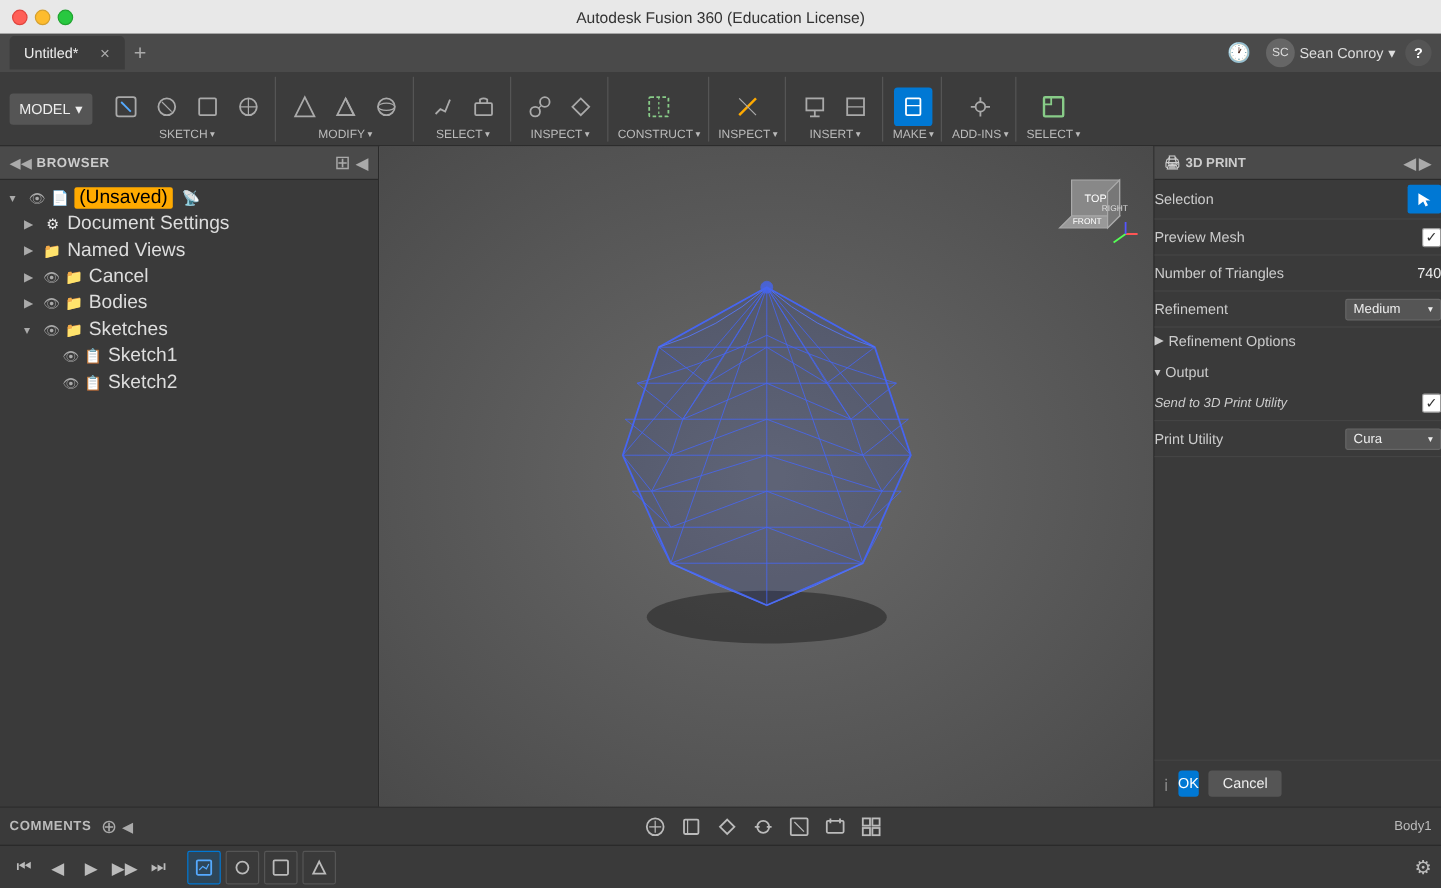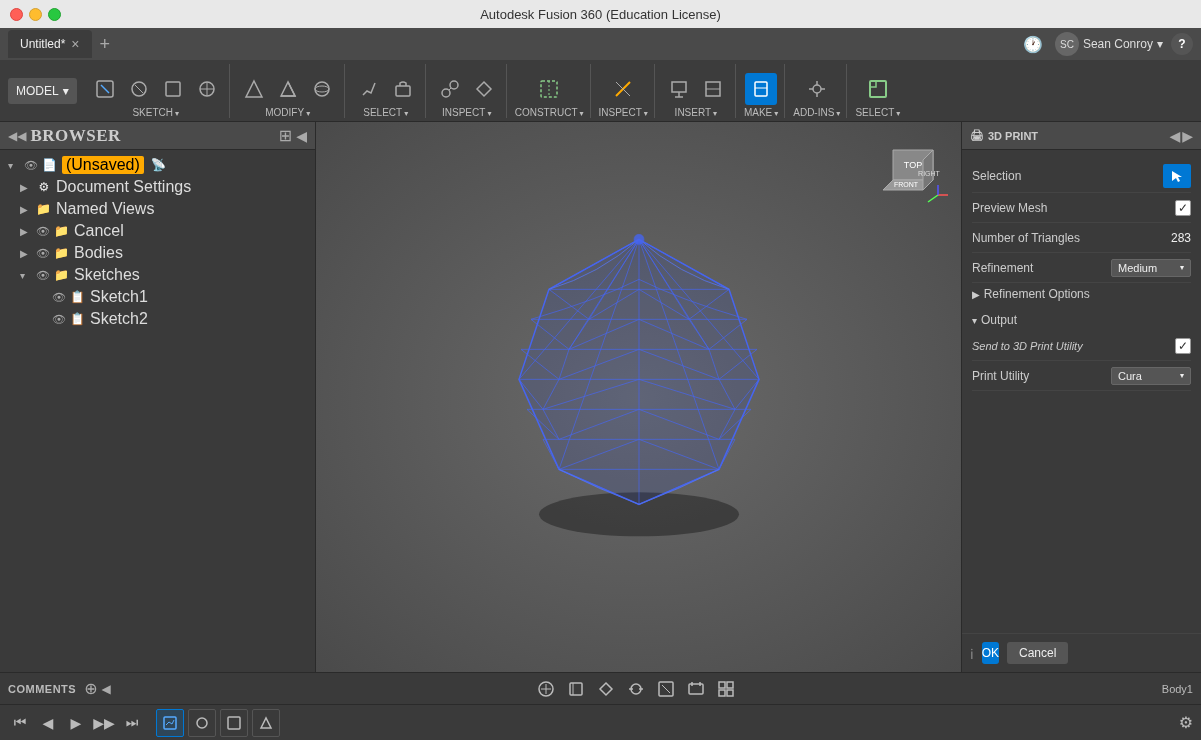--- a/index.html
+++ b/index.html
@@ -9,47 +9,47 @@
     .title-bar { background: #e8e8e8; height: 28px; display: flex; align-items: center; justify-content: center; position: relative; }
     .title-bar-title { font-size: 13px; color: #333; font-weight: 500; }
     .traffic-lights { position: absolute; left: 10px; display: flex; gap: 6px; align-items: center; }
     .tl { width: 13px; height: 13px; border-radius: 50%; }
     .tl-close { background: #ff5f57; border: 1px solid #e0443e; }
     .tl-min { background: #febc2e; border: 1px solid #d4a030; }
     .tl-max { background: #28c840; border: 1px solid #20a330; }
 
     
     .tab-bar { background: #4a4a4a; height: 32px; display: flex; align-items: center; padding: 0 8px; gap: 4px; }
-    .tab { background: #6a6a6a; border-radius: 4px 4px 0 0; padding: 4px 12px; font-size: 12px; color: #eee; display: flex; align-items: center; gap: 6px; height: 28px; }
+    .tab { background: #6a6a6a; border-radius: 4px 4px 0 0; padding: 4px 12px; font-size: 12px; color: #eee; display: flex; align-items: center; gap: 18px; height: 28px; }
     .tab.active { background: #3c3c3c; }
     .tab-close { color: #aaa; cursor: pointer; font-size: 14px; line-height: 1; }
     .tab-new { color: #aaa; font-size: 18px; cursor: pointer; margin-left: 4px; }
 
     
     .toolbar { background: #3c3c3c; border-bottom: 1px solid #2a2a2a; display: flex; align-items: center; padding: 4px 8px; gap: 2px; height: 62px; }
     .toolbar-section { display: flex; flex-direction: column; align-items: center; gap: 2px; padding: 0 6px; border-right: 1px solid #555; height: 54px; justify-content: flex-end; }
     .toolbar-section:last-child { border-right: none; }
     .toolbar-icons { display: flex; gap: 2px; }
     .toolbar-icon { width: 32px; height: 32px; display: flex; align-items: center; justify-content: center; border-radius: 3px; cursor: pointer; color: #ddd; font-size: 16px; }
     .toolbar-icon.active { background: #0078d4; }
-    .toolbar-label { font-size: 10px; color: #bbb; cursor: pointer; display: flex; align-items: flex-end; gap: 2px; }
+    .toolbar-label { font-size: 10px; color: #bbb; cursor: pointer; display: flex; align-items: flex-start; gap: 2px; }
     .toolbar-label-arrow { font-size: 8px; }
     .model-btn { background: #555; border-radius: 3px; padding: 12px 8px; font-size: 12px; color: #eee; cursor: pointer; display: flex; align-items: center; gap: 4px; height: 26px; margin-right: 4px; }
 
     
     .right-toolbar { margin-left: auto; display: flex; align-items: center; gap: 8px; }
     .right-toolbar-icon { width: 28px; height: 28px; display: flex; align-items: center; justify-content: center; color: #ddd; cursor: pointer; font-size: 16px; }
 
     
     .main-layout { display: flex; height: calc(740px - 28px - 32px - 62px - 32px - 36px); }
 
     
     .sidebar { width: 316px; background: #3a3a3a; border-right: 1px solid #2a2a2a; display: flex; flex-direction: column; }
     .sidebar-header { background: #4a4a4a; padding: 4px 8px; display: flex; align-items: center; justify-content: space-between; height: 28px; border-bottom: 1px solid #2a2a2a; }
-    .sidebar-header-title { font-size: 17px; font-weight: bold; color: #ccc; letter-spacing: 0.5px; font-family: Liberation Serif, serif; }
+    .sidebar-header-title { font-size: 11px; font-weight: bold; color: #ccc; letter-spacing: 0.5px; }
     .browser-tree { flex: 1; overflow-y: auto; padding: 4px 0; }
     .tree-item { display: flex; align-items: center; padding: 2px 8px; cursor: pointer; gap: 4px; min-height: 22px; }
     .tree-arrow { width: 12px; font-size: 10px; color: #aaa; flex-shrink: 0; }
     .tree-icon { width: 16px; height: 16px; flex-shrink: 0; display: flex; align-items: center; justify-content: center; font-size: 12px; }
     .tree-text { font-size: 16px; color: #ddd; }
     .tree-eye { color: #aaa; font-size: 11px; }
     .indent-1 { padding-left: 20px; }
     .indent-3 { padding-left: 52px; }
 
     
@@ -57,21 +57,21 @@
     .canvas-bg { width: 100%; height: 100%; background: radial-gradient(ellipse at center, #6a6a6a 0%, #4a4a4a 100%); position: relative; }
 
     
     .shape-container { position: absolute; top: 50%; left: 50%; transform: translate(-50%, -55%); }
 
     
     .right-panel { width: 240px; background: #3a3a3a; border-left: 1px solid #2a2a2a; display: flex; flex-direction: column; }
     .panel-header { background: #4a4a4a; padding: 4px 8px; display: flex; align-items: center; justify-content: space-between; height: 28px; border-bottom: 1px solid #2a2a2a; }
     .panel-title { font-size: 11px; font-weight: bold; color: #ccc; display: flex; align-items: center; gap: 4px; }
     .panel-arrows { display: flex; gap: 2px; }
-    .panel-content { padding: 10px; flex: 1; }
+    .panel-content { padding: 0; flex: 1; }
     .panel-row { display: flex; align-items: center; justify-content: space-between; padding: 4px 0; border-bottom: 1px solid #444; min-height: 30px; }
     .panel-row-label { font-size: 12px; color: #ccc; }
     .panel-row-value { display: flex; align-items: center; gap: 4px; }
     .selection-btn { width: 28px; height: 24px; background: #0078d4; border-radius: 2px; display: flex; align-items: center; justify-content: center; cursor: pointer; }
     .checkbox { width: 16px; height: 16px; background: #fff; border: 1px solid #999; border-radius: 2px; display: flex; align-items: center; justify-content: center; }
     .checkbox-check { color: #333; font-size: 12px; }
     .dropdown { background: #555; border: 1px solid #666; border-radius: 2px; padding: 2px 6px; font-size: 11px; color: #eee; display: flex; align-items: center; gap: 4px; cursor: pointer; min-width: 80px; justify-content: space-between; }
     .dropdown-arrow { font-size: 8px; }
     .number-value { font-size: 12px; color: #eee; }
     .section-header { padding: 4px 0; font-size: 12px; color: #ccc; display: flex; align-items: center; gap: 4px; cursor: pointer; }
@@ -537,21 +537,21 @@
         <div class="panel-row-value">
           <div class="checkbox">
             <span class="checkbox-check">✓</span>
           </div>
         </div>
       </div>
 
       <div class="panel-row">
         <span class="panel-row-label">Number of Triangles</span>
         <div class="panel-row-value">
-          <span class="number-value">283</span>
+          <span class="number-value">740</span>
         </div>
       </div>
 
       <div class="panel-row">
         <span class="panel-row-label">Refinement</span>
         <div class="panel-row-value">
           <div class="dropdown">
             <span>Medium</span>
             <span class="dropdown-arrow">▾</span>
           </div>

